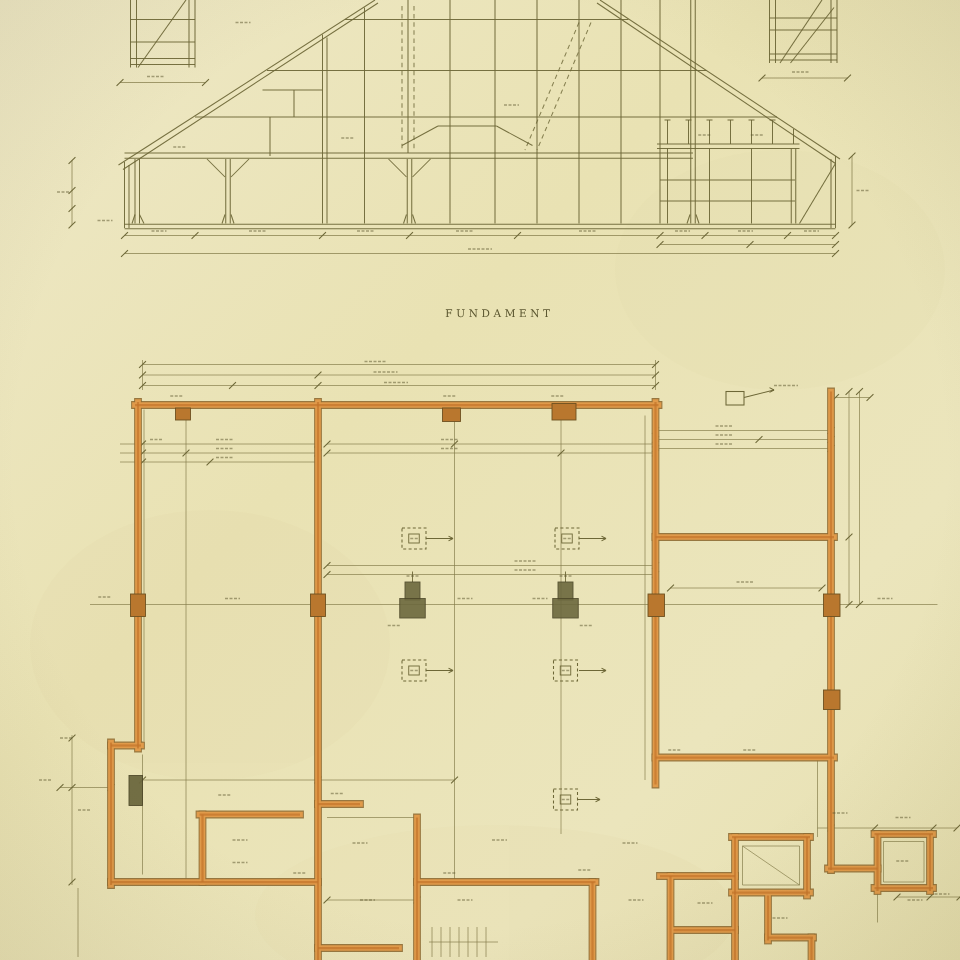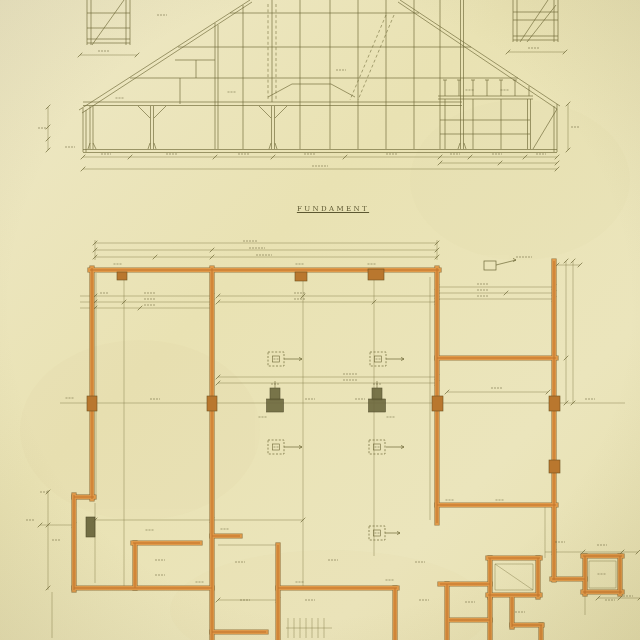--- a/index.html
+++ b/index.html
@@ -2,21 +2,21 @@
 <html><head>
 <meta charset="utf-8">
 <style>
   html,body{margin:0;padding:0;background:#d8d2a4;}
   .page{position:relative;width:640px;height:640px;overflow:hidden;
         font-family:"DejaVu Sans",sans-serif;}
   .page svg{position:absolute;left:0;top:0;}
   .plan-title{
     position:absolute;left:333px;top:205px;transform:translateX(-50%);
     font-family:"DejaVu Serif",serif;font-size:7px;letter-spacing:2.4px;
-    color:#55502a;opacity:.95;white-space:nowrap;user-select:none;text-decoration:underline;
+    color:#55502a;opacity:.95;white-space:nowrap;user-select:none;
   }
 </style>
 </head>
 <body>
 
 <div class="page">
   <svg id="drawing" width="640" height="640" viewBox="0 0 640 640">
     <defs>
       <linearGradient id="paperGrad" x1="0" y1="0" x2="1" y2="1">
         <stop offset="0" stop-color="#eee8c6"></stop>

